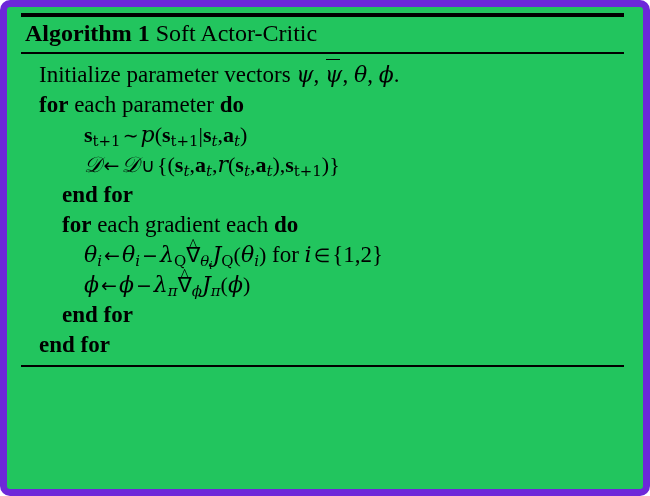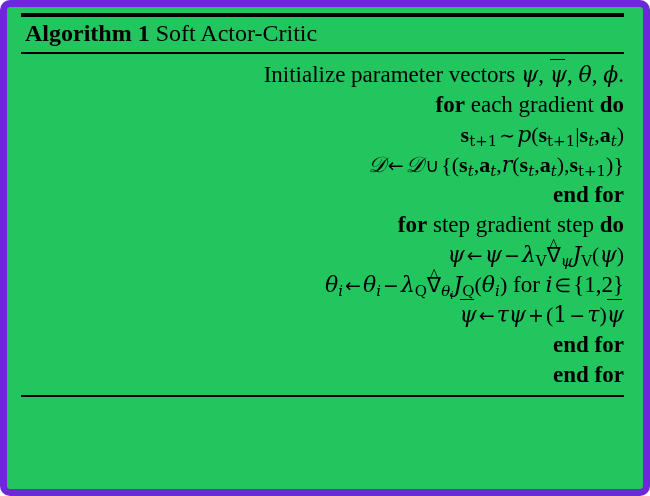--- a/index.html
+++ b/index.html
@@ -57,21 +57,20 @@
   }
   .body-lines {
     padding: 6px 0 5px 0;
   }
   .line {
     font-size: 23px;
     line-height: 30px;
     height: 30px;
     white-space: nowrap;
     display: block;
-    text-align: right;
   }
   .ind1 { padding-left: 18px; }
   .ind2 { padding-left: 41px; }
   .ind3 { padding-left: 63px; }
   .kw {
     font-weight: bold;
   }
   .math {
     font-family: "DejaVu Serif", "Liberation Serif", serif;
     font-style: italic;
@@ -160,58 +159,55 @@
       <div class="line ind1">
         <span class="roman">Initialize parameter vectors</span>
         <span class="math">ψ</span><span class="roman">,</span>
         <span class="math ovl">ψ</span><span class="roman">,</span>
         <span class="math">θ</span><span class="roman">,</span>
         <span class="math">ϕ</span><span class="roman">.</span>
       </div>
 
       <div class="line ind1">
         <span class="kw">for</span>
-        <span class="roman">each gradient</span>
+        <span class="roman">each parameter</span>
         <span class="kw">do</span>
       </div>
 
 
 
       <div class="line ind3">
         <span class="math"><span class="vec">s</span><span class="sub up">t+1</span><span class="op">∼</span><span class="math">p</span><span class="paren">(</span><span class="vec">s</span><span class="sub up">t+1</span><span class="paren">|</span><span class="vec">s</span><span class="sub">t</span><span class="paren">,</span><span class="vec">a</span><span class="sub">t</span><span class="paren">)</span></span>
       </div>
 
       <div class="line ind3">
         <span class="math"><span class="cal">𝒟</span><span class="op">←</span><span class="cal">𝒟</span><span class="op">∪</span><span class="paren">{</span><span class="paren">(</span><span class="vec">s</span><span class="sub">t</span><span class="paren">,</span><span class="vec">a</span><span class="sub">t</span><span class="paren">,</span><span class="math">r</span><span class="paren">(</span><span class="vec">s</span><span class="sub">t</span><span class="paren">,</span><span class="vec">a</span><span class="sub">t</span><span class="paren">)</span><span class="paren">,</span><span class="vec">s</span><span class="sub up">t+1</span><span class="paren">)</span><span class="paren">}</span></span>
       </div>
 
       <div class="line ind2">
         <span class="kw">end for</span>
       </div>
 
       <div class="line ind2">
         <span class="kw">for</span>
-        <span class="roman">step gradient step</span>
+        <span class="roman">each gradient each</span>
         <span class="kw">do</span>
       </div>
 
-      <div class="line ind3">
-        <span class="math"><span>ψ</span><span class="op">←</span><span>ψ</span><span class="op">−</span><span>λ</span><span class="sub up">V</span><span class="hatted">∇</span><span class="sub">ψ</span><span>J</span><span class="sub up">V</span><span class="paren">(</span><span>ψ</span><span class="paren">)</span></span>
-      </div>
 
       <div class="line ind3">
         <span class="math"><span>θ</span><span class="sub">i</span><span class="op">←</span><span>θ</span><span class="sub">i</span><span class="op">−</span><span>λ</span><span class="sub up">Q</span><span class="hatted">∇</span><span class="sub"><span>θ</span><span class="sub">i</span></span><span>J</span><span class="sub up">Q</span><span class="paren">(</span><span>θ</span><span class="sub">i</span><span class="paren">)</span></span>
         <span class="roman">for</span>
         <span class="math">i</span><span class="op">∈</span><span class="paren">{</span><span class="mathup">1</span><span class="paren">,</span><span class="mathup">2</span><span class="paren">}</span>
       </div>
 
-
-      <div class="line ind3">
-        <span class="math"><span class="ovl">ψ</span><span class="op">←</span><span>τ</span><span>ψ</span><span class="op">+</span><span class="paren">(</span><span class="mathup">1</span><span class="op">−</span><span>τ</span><span class="paren">)</span><span class="ovl">ψ</span></span>
-      </div>
+      <div class="line ind3">
+        <span class="math"><span>ϕ</span><span class="op">←</span><span>ϕ</span><span class="op">−</span><span>λ</span><span class="sub">π</span><span class="hatted">∇</span><span class="sub">ϕ</span><span>J</span><span class="sub">π</span><span class="paren">(</span><span>ϕ</span><span class="paren">)</span></span>
+      </div>
+
 
       <div class="line ind2">
         <span class="kw">end for</span>
       </div>
 
       <div class="line ind1">
         <span class="kw">end for</span>
       </div>
 
     </div>

